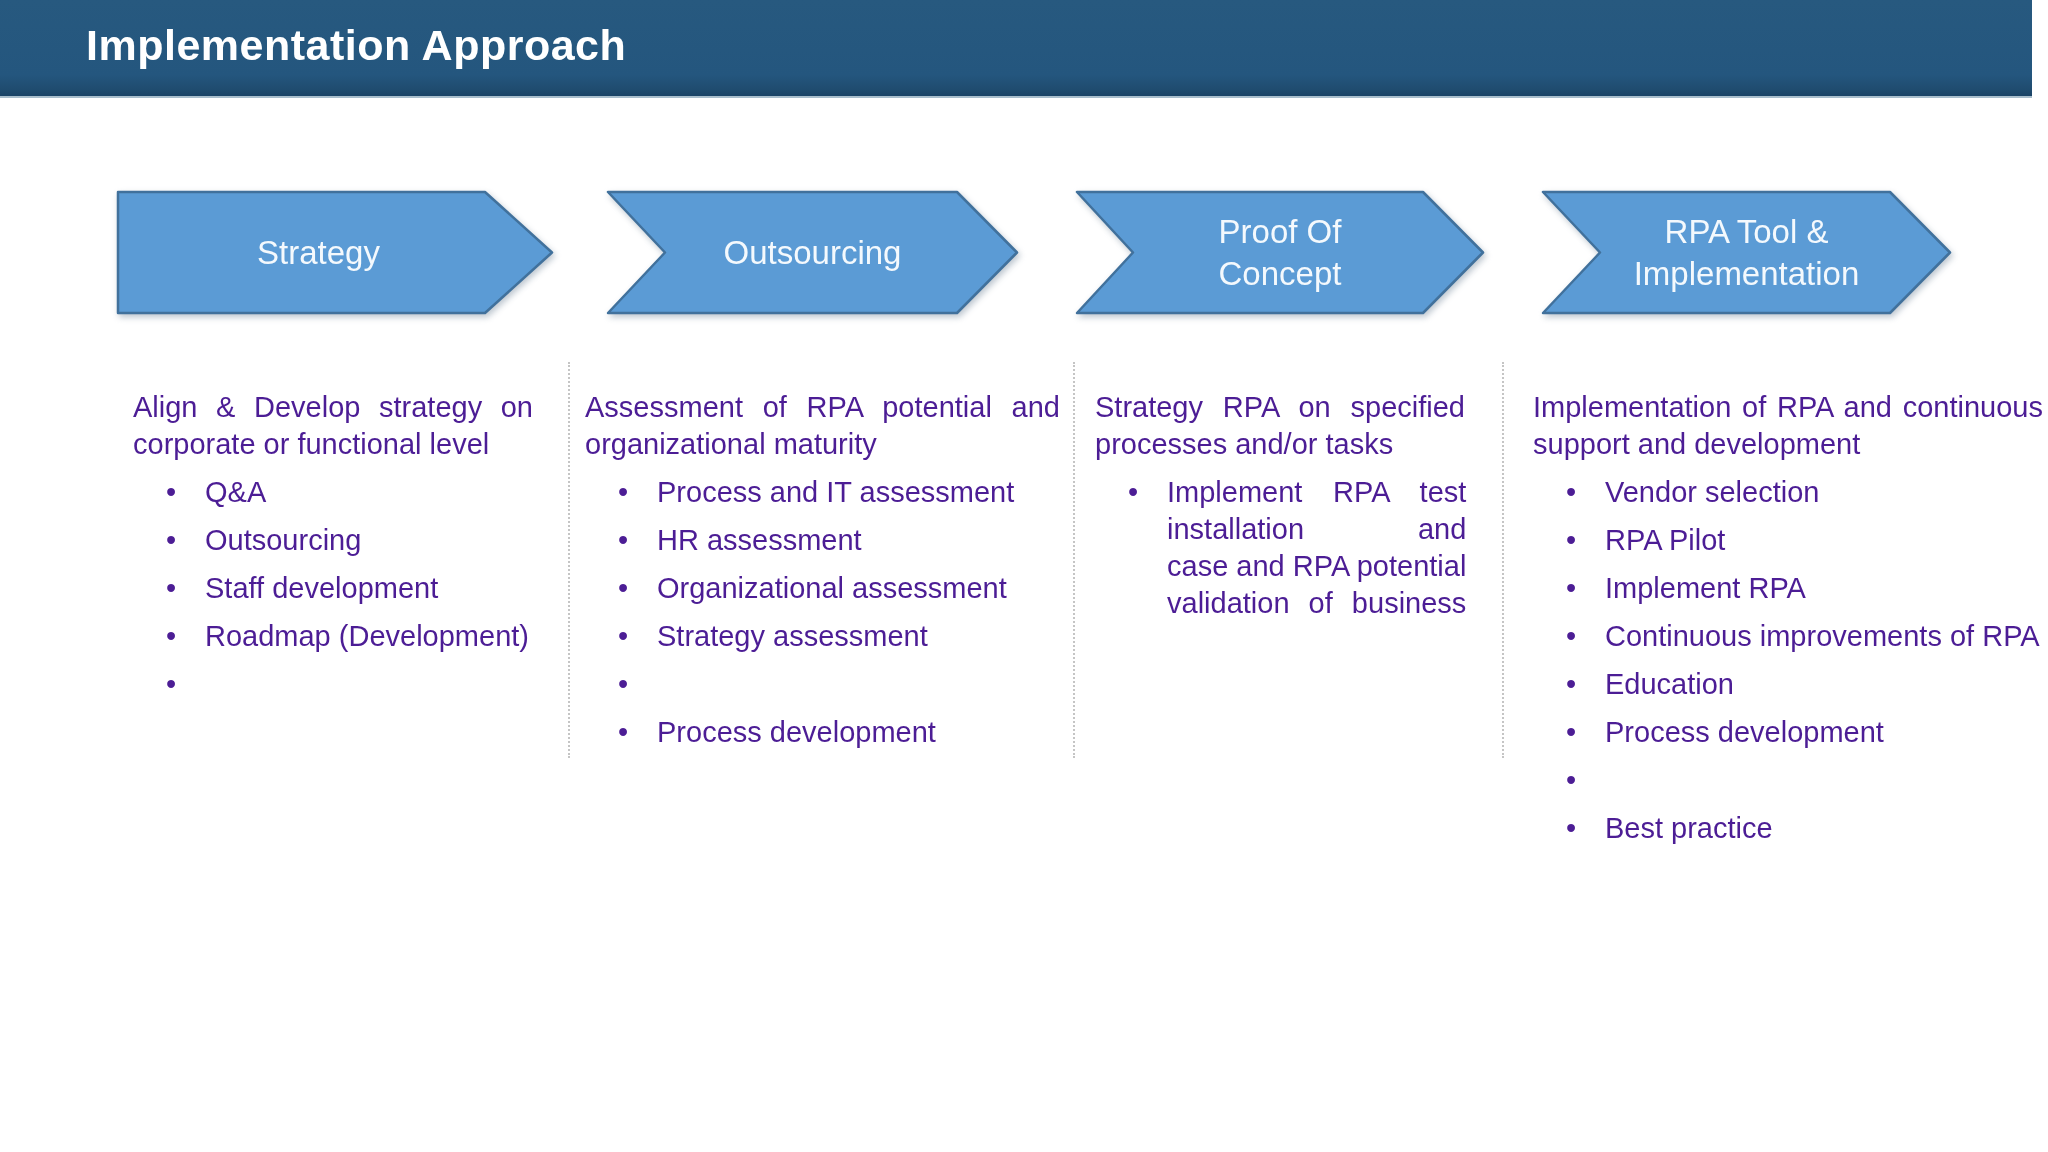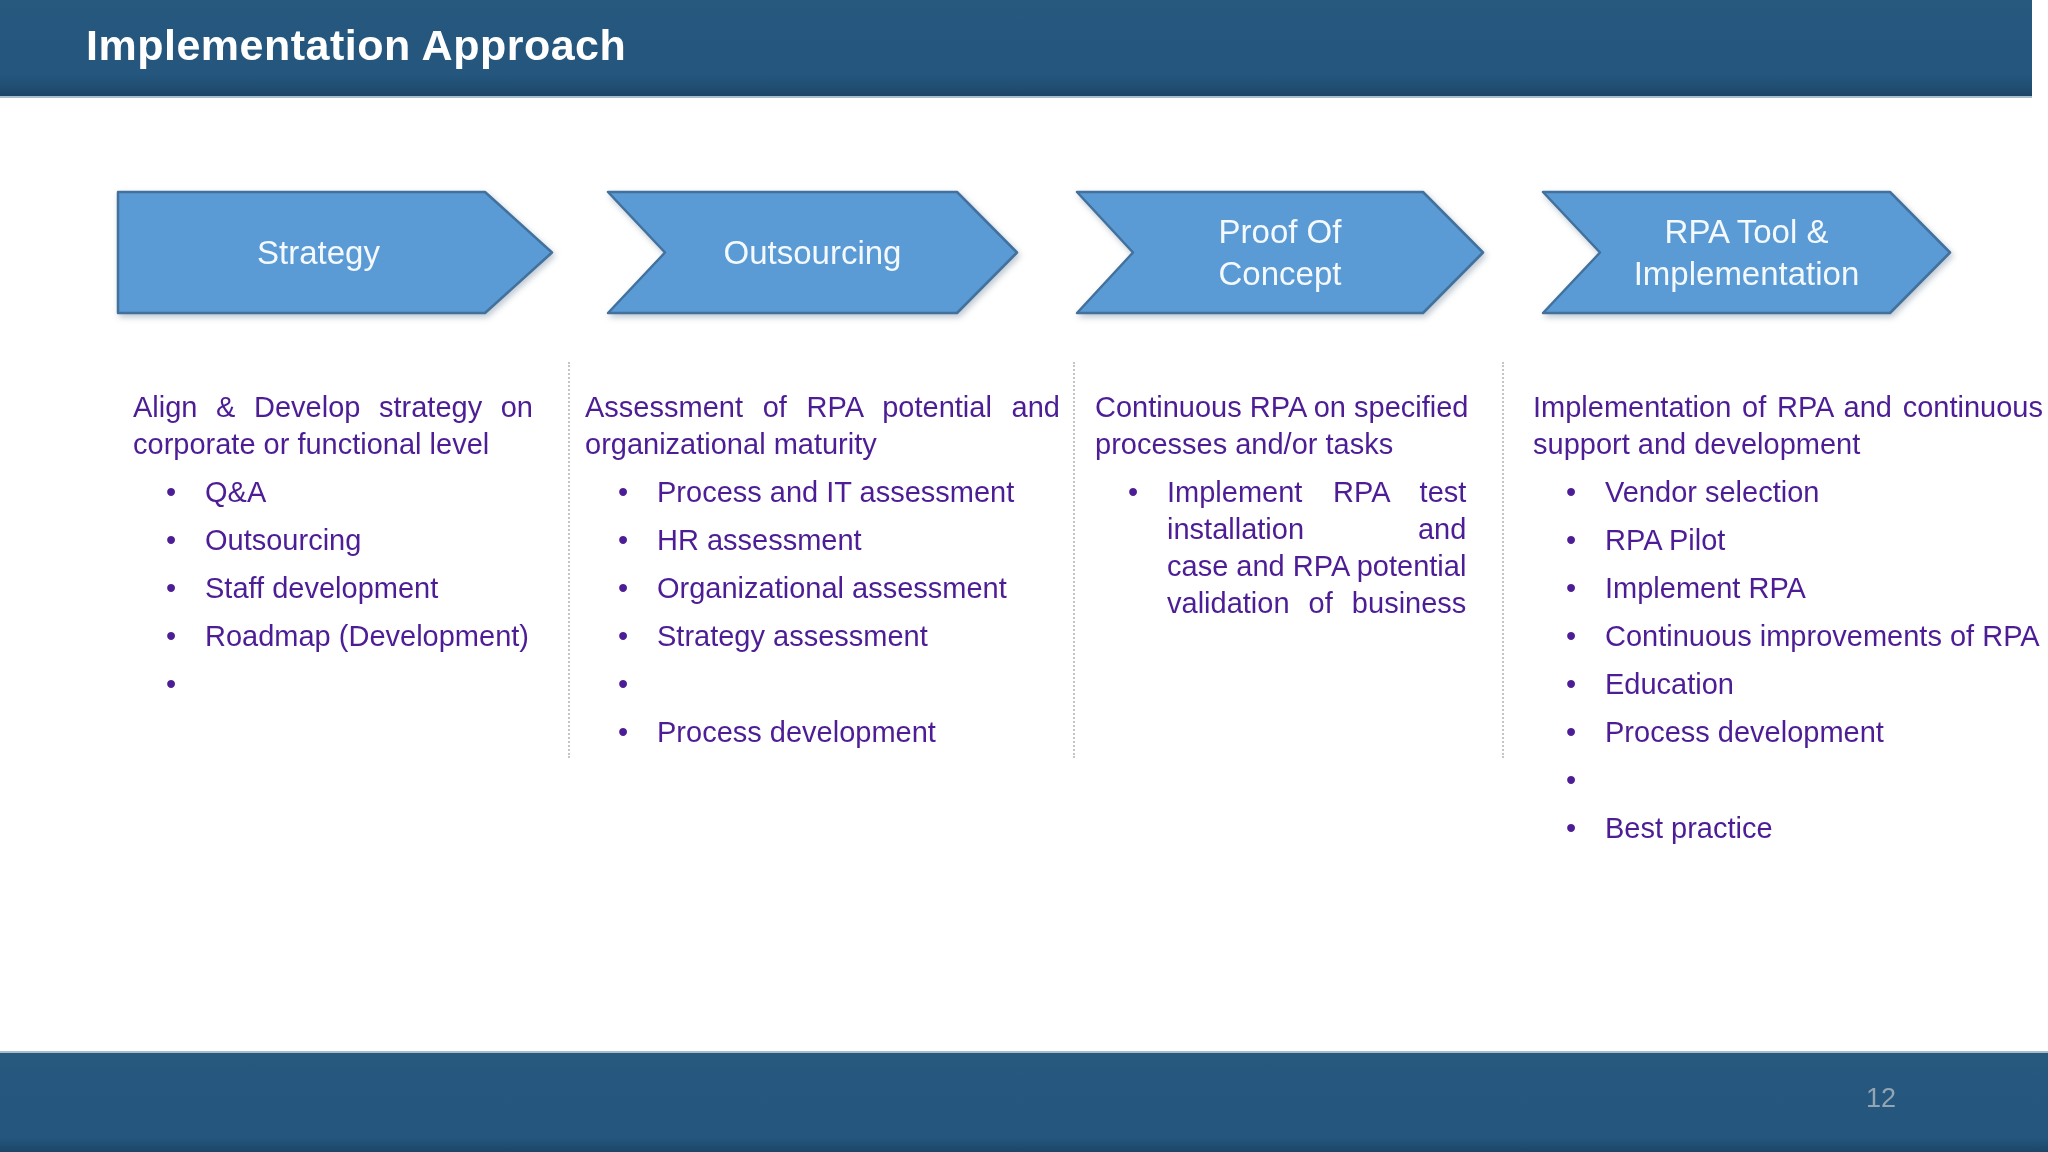--- a/index.html
+++ b/index.html
@@ -165,21 +165,21 @@
       </li>
       <li class="bullet">
         <span class="dot">•</span>
         <span class="btxt">Process development</span>
       </li>
     </ul>
   </section>
 
   <section class="col" id="col-3">
     <div class="intro">
-      <span class="jline">Continuous RPA on specified</span>
+      <span class="jline">Strategy RPA on specified</span>
       <span class="jline last">processes and/or tasks</span>
     </div>
     <ul class="blist">
       <li class="bullet">
         <span class="dot">•</span>
         <span class="btxt-block">
           <span class="jline">Implement RPA test</span>
           <span class="jline">installation and</span>
           <span class="jline last">case and RPA potential</span>
           <span class="jline">validation of business</span>
@@ -221,17 +221,14 @@
       <li class="bullet">
         <span class="dot">•</span>
       </li>
       <li class="bullet">
         <span class="dot">•</span>
         <span class="btxt">Best practice</span>
       </li>
     </ul>
   </section>
 
-  <footer class="footerbar">
-    <span class="pagenum">12</span>
-  </footer>
 
 </div>
 
 </body></html>

